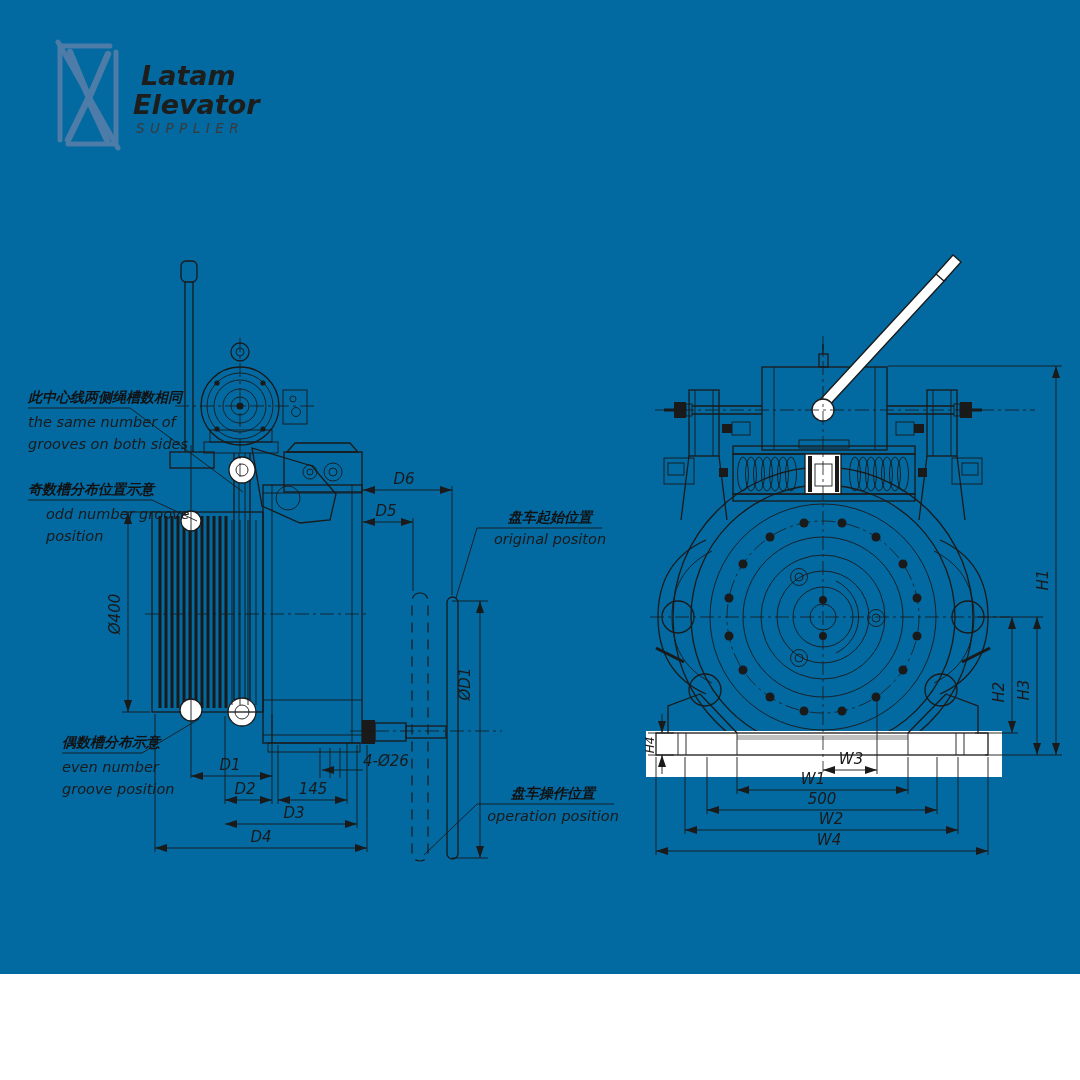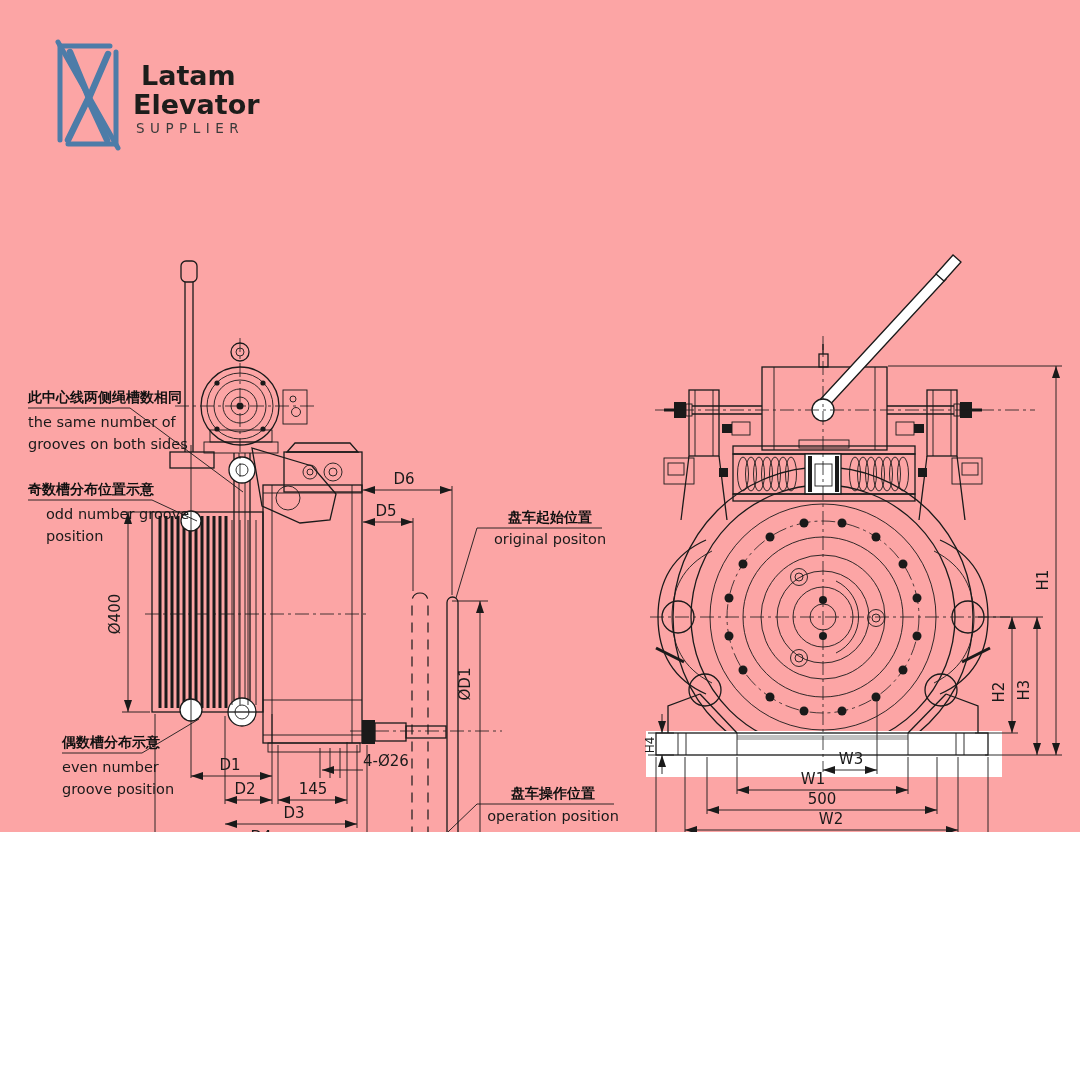--- a/index.html
+++ b/index.html
@@ -1,17 +1,17 @@
 <!DOCTYPE html>
 <html><head>
 <meta charset="utf-8">
 <style>
   html,body{margin:0;padding:0;background:#ffffff;}
-  .page{position:relative;width:1080px;height:832px;background:#fca5a5;overflow:hidden;
-        font-family:"DejaVu Sans", sans-serif;}
+  .page{position:relative;width:1080px;height:974px;background:#0369a1;overflow:hidden;
+        font-family:"DejaVu Sans", sans-serif;font-style:italic;}
   svg text{font-family:"DejaVu Sans", sans-serif;}
   .dimlbl{font-size:15px;fill:#1a1a1a;}
   .dimlbl-sm{font-size:12px;fill:#1a1a1a;}
   .cn{font-size:14px;font-weight:bold;fill:#111;}
   .en{font-size:14.5px;fill:#1a1a1a;}
   .logo-big{font-size:27px;font-weight:bold;fill:#1d1d1b;}
   .logo-sub{font-size:13.5px;letter-spacing:5.5px;fill:#3a3a3a;}
   .ln{fill:none;stroke:#1a1a1a;stroke-width:1.3;}
   .tn{fill:none;stroke:#1a1a1a;stroke-width:0.9;}
   .tk{fill:none;stroke:#1a1a1a;stroke-width:3;}

